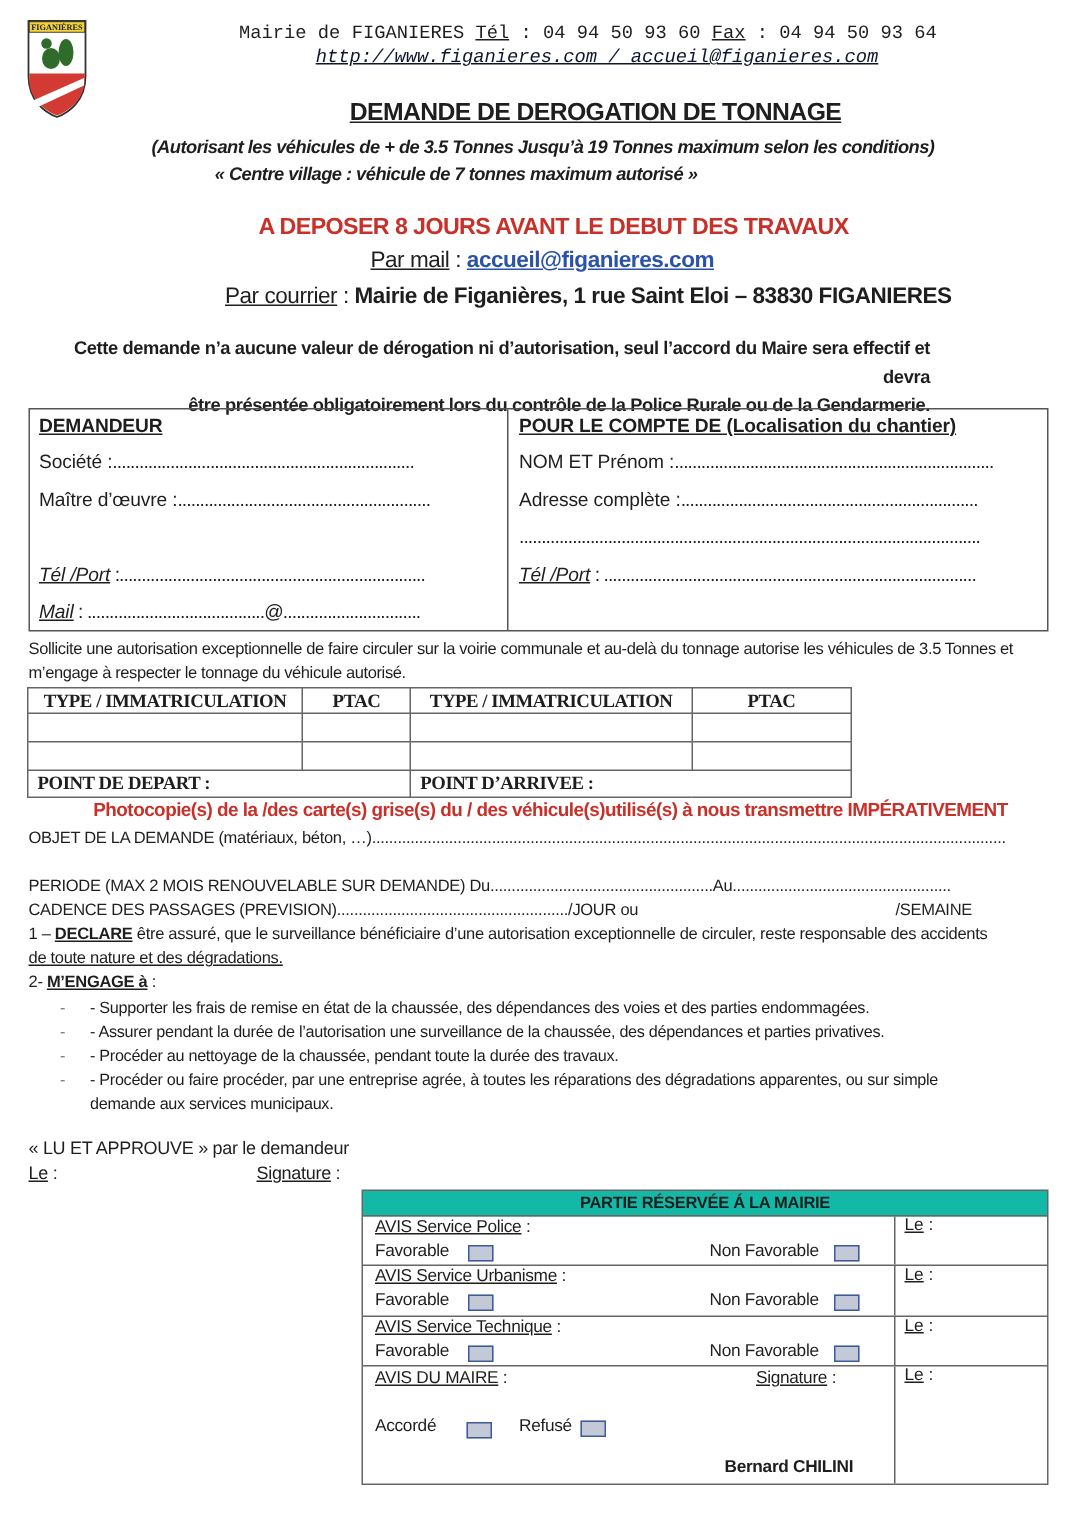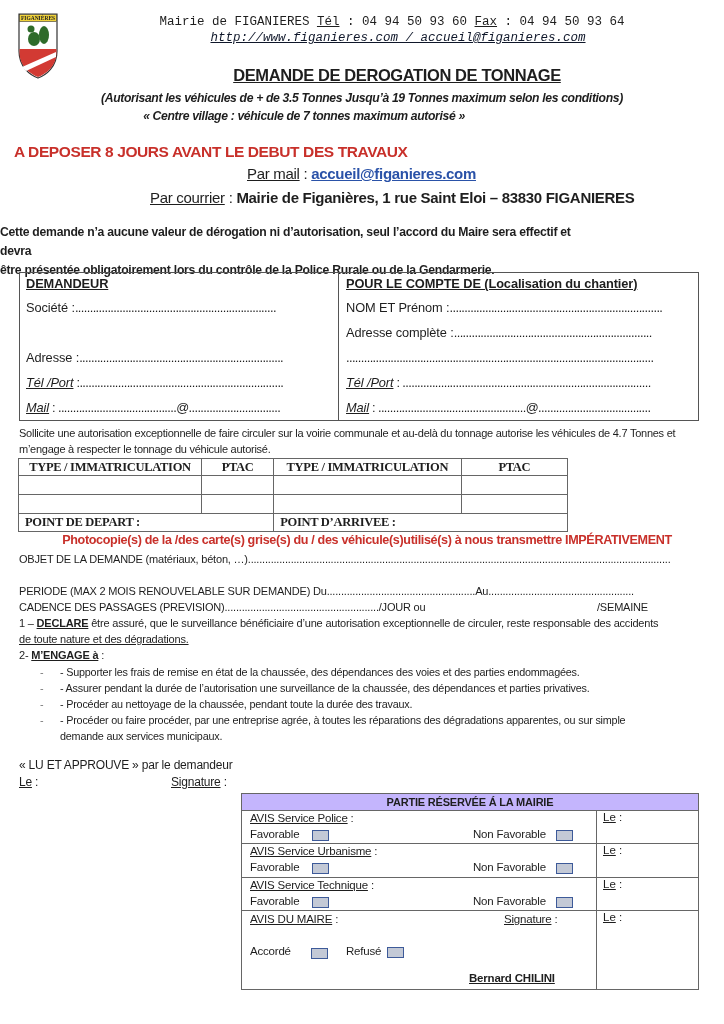--- a/index.html
+++ b/index.html
@@ -16,25 +16,25 @@
 
   
   .logo { left: 18px; top: 13px; width: 40px; height: 66px; }
   .hdr1 { left: 0; width: 724px; top: 15px; text-align: center; font-size: 12.5px; padding-left: 60px; box-sizing: border-box; }
   .hdr2 { left: 0; width: 724px; top: 31px; text-align: center; font-size: 12.5px; padding-left: 72px; box-sizing: border-box; }
   .link { color: #0f172a; text-decoration: underline; }
   .title { left: 0; width: 724px; top: 66px; text-align: center; padding-left: 70px; box-sizing: border-box; font-size: 16.5px; font-weight: bold; text-decoration: underline; letter-spacing: -0.4px; }
   .sub1 { left: 0; width: 724px; top: 91px; text-align: center; font-size: 12.2px; font-weight: bold; font-style: italic; letter-spacing: -0.35px; }
   .sub2 { left: 0; width: 608px; top: 109px; text-align: center; font-size: 12.2px; font-weight: bold; font-style: italic; letter-spacing: -0.35px; }
   .red { color: #c8302a; }
-  .depose { left: 0; width: 724px; top: 143px; font-size: 15.5px; font-weight: bold; letter-spacing: -0.4px; padding-left: 14px; box-sizing: border-box; }
+  .depose { left: 0; width: 724px; top: 143px; text-align: center; font-size: 15.5px; font-weight: bold; letter-spacing: -0.4px; padding-left: 14px; box-sizing: border-box; }
   .parmail { left: 247px; top: 165px; font-size: 15px; letter-spacing: -0.3px; }
   .parmail .mail { color: #2a52a8; text-decoration: underline; font-weight: bold; }
   .parcourrier { left: 150px; top: 189px; font-size: 15px; letter-spacing: -0.3px; }
-  .notice { left: 0; width: 592px; top: 223px; text-align: left; font-size: 12.2px; font-weight: bold; line-height: 19px; letter-spacing: -0.25px; }
+  .notice { left: 0; width: 592px; top: 223px; text-align: right; font-size: 12.2px; font-weight: bold; line-height: 19px; letter-spacing: -0.25px; padding-left: 28px; }
 
   
   .dbox { left: 19px; top: 272px; width: 680px; height: 149px; border: 1px solid #555; box-sizing: border-box; }
   .dbox .divider { position: absolute; left: 318px; top: 0; bottom: 0; border-left: 1px solid #555; }
   .fld { position: absolute; font-size: 12.8px; white-space: nowrap; letter-spacing: -0.1px; }
   .dots { letter-spacing: -0.6px; }
 
   .sollicite { left: 19px; top: 425px; font-size: 11px; line-height: 16px; letter-spacing: -0.25px; width: 690px; }
 
   
@@ -44,21 +44,21 @@
   .vtab tr.h td { height: 16px; }
   .vtab tr.r td { height: 18px; }
   .vtab tr.p td { height: 17px; text-align: left; padding-left: 6px; }
 
   .photo { left: 0; width: 724px; top: 533px; text-align: center; font-size: 12.6px; font-weight: bold; letter-spacing: -0.35px; padding-left: 10px; box-sizing: border-box; }
   .line { position: absolute; left: 19px; font-size: 11px; white-space: nowrap; letter-spacing: -0.2px; }
   .bul { position: absolute; font-size: 10.8px; white-space: nowrap; letter-spacing: -0.2px; }
 
   
   .mtab { position: absolute; left: 241px; top: 793px; width: 458px; border: 1px solid #666; box-sizing: border-box; }
-  .mhead { height: 16px; background: #c4b5fd; border-bottom: 1px solid #666; text-align: center; font-size: 11px; font-weight: bold; line-height: 16px; letter-spacing: -0.2px; }
+  .mhead { height: 16px; background: #14b8a6; border-bottom: 1px solid #666; text-align: center; font-size: 11px; font-weight: bold; line-height: 16px; letter-spacing: -0.2px; }
   .mrow { position: relative; border-bottom: 1px solid #666; }
   .mrow:last-child { border-bottom: none; }
   .mrow .lecol { position: absolute; left: 354px; top: 0; bottom: 0; border-left: 1px solid #666; padding-left: 6px; font-size: 11.5px; }
   .mt { position: absolute; font-size: 11.5px; white-space: nowrap; letter-spacing: -0.2px; }
   .cb { position: absolute; width: 17px; height: 11px; background: #c3c9d6; border: 1px solid #3d5a99; box-sizing: border-box; }
 </style>
 </head>
 <body>
 
 <div class="abs logo">
@@ -101,33 +101,32 @@
 <div class="abs notice">
   <div>Cette demande n’a aucune valeur de dérogation ni d’autorisation, seul l’accord du Maire sera effectif et devra</div>
   <div>être présentée obligatoirement lors du contrôle de la Police Rurale ou de la Gendarmerie.</div>
 </div>
 
 <div class="abs dbox">
   <div class="divider"></div>
 
   <div class="fld b u" style="left:6px; top:3px;">DEMANDEUR</div>
   <div class="fld" style="left:6px; top:27px;"><span>Société :</span><span class="dots">....................................................................</span></div>
-  <div class="fld" style="left:6px; top:77px;"><span>Adresse :</span><span class="dots">.....................................................................</span></div>
+  <div class="fld" style="left:6px; top:52px;"><span>Maître d’œuvre :</span><span class="dots">.........................................................</span></div>
   <div class="fld" style="left:6px; top:102px;"><span class="i u">Tél /Port</span><span class="dots"> :.....................................................................</span></div>
   <div class="fld" style="left:6px; top:127px;"><span class="i u">Mail</span><span class="dots"> : ........................................@...............................</span></div>
 
   <div class="fld b u" style="left:326px; top:3px;">POUR LE COMPTE DE (Localisation du chantier)</div>
   <div class="fld" style="left:326px; top:27px;"><span>NOM ET Prénom :</span><span class="dots">........................................................................</span></div>
   <div class="fld" style="left:326px; top:52px;"><span>Adresse complète :</span><span class="dots">...................................................................</span></div>
   <div class="fld dots" style="left:326px; top:77px;">........................................................................................................</div>
   <div class="fld" style="left:326px; top:102px;"><span class="i u">Tél /Port</span><span class="dots"> : ....................................................................................</span></div>
-  <div class="fld" style="left:326px; top:127px;"><span class="i u">Mail</span><span class="dots"> : ..................................................@......................................</span></div>
-</div>
-
-<div class="abs sollicite">Sollicite une autorisation exceptionnelle de faire circuler sur la voirie communale et au-delà du tonnage autorise les véhicules de 4.7 Tonnes et m’engage à respecter le tonnage du véhicule autorisé.</div>
+</div>
+
+<div class="abs sollicite">Sollicite une autorisation exceptionnelle de faire circuler sur la voirie communale et au-delà du tonnage autorise les véhicules de 3.5 Tonnes et m’engage à respecter le tonnage du véhicule autorisé.</div>
 
 <table class="vtab">
   <colgroup>
       <col style="width:217px">
       <col style="width:94px">
       <col style="width:224px">
       <col style="width:147px">
     </colgroup>
   <tbody>
       <tr class="h">
@@ -211,16 +210,16 @@
     <div class="lecol"><span class="u">Le</span><span> :</span></div>
   </div>
 
   <div class="mrow" style="height:78px;">
     <div class="mt" style="left:8px; top:2px;"><span class="u">AVIS DU MAIRE</span><span> :</span></div>
     <div class="mt" style="left:262px; top:2px;"><span class="u">Signature</span><span> :</span></div>
     <div class="mt" style="left:8px; top:34px;">Accordé</div>
     <div class="cb" style="left:69px; top:37px;"></div>
     <div class="mt" style="left:104px; top:34px;">Refusé</div>
     <div class="cb" style="left:145px; top:36px;"></div>
-    <div class="mt b" style="left:227px; top:61px;text-decoration:underline;">Bernard CHILINI</div>
+    <div class="mt b" style="left:241px; top:61px;">Bernard CHILINI</div>
     <div class="lecol"><span class="u">Le</span><span> :</span></div>
   </div>
 </div>
 
 </body></html>

